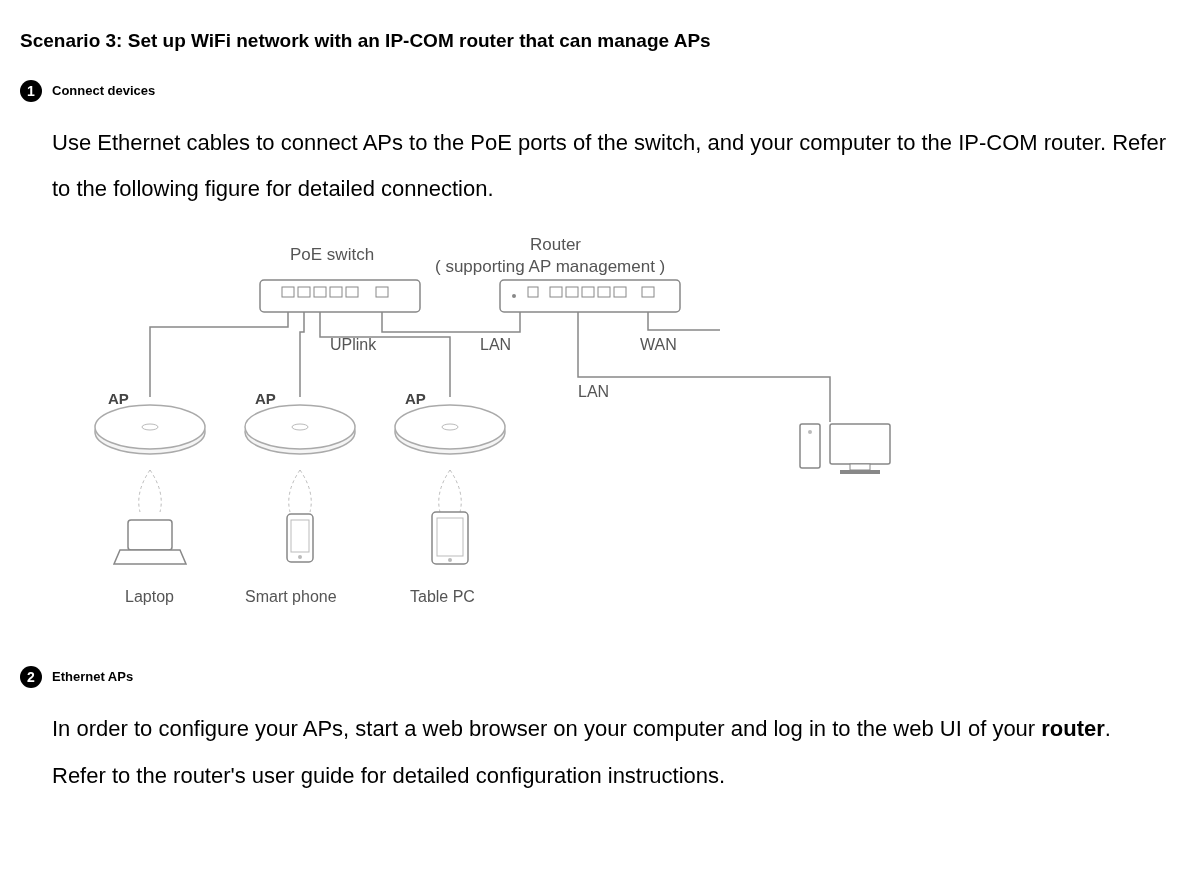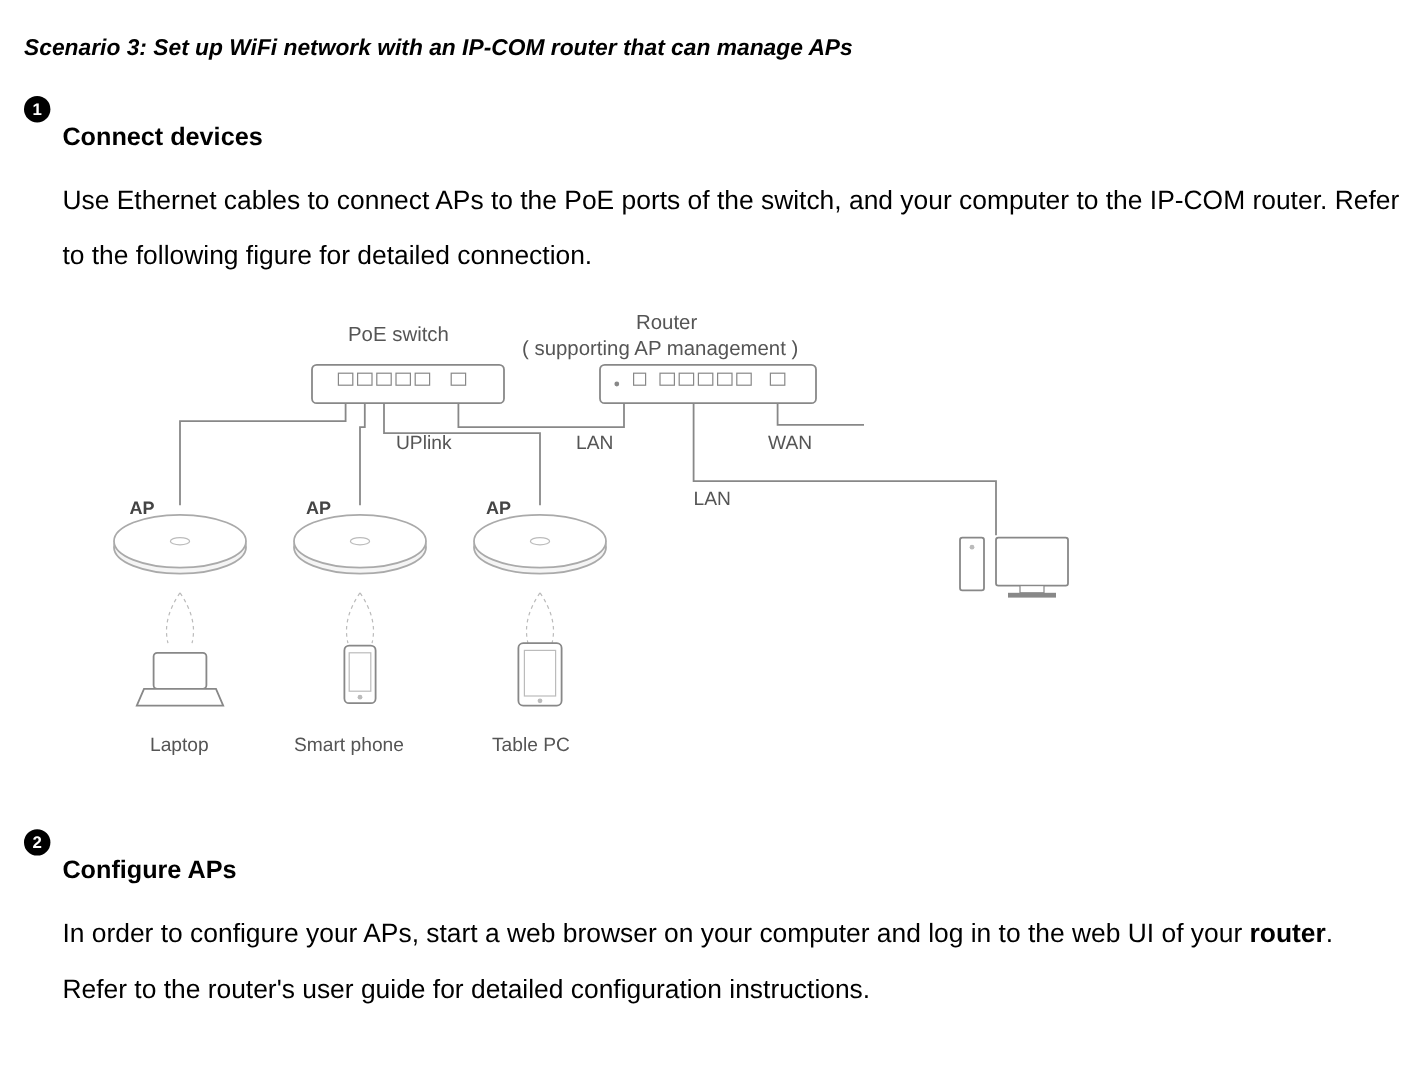--- a/index.html
+++ b/index.html
@@ -7,21 +7,20 @@
       font-family: Arial, Helvetica, sans-serif;
       background: #fff;
       color: #000;
       padding: 30px 20px;
       width: 1188px;
     }
     .scenario-title {
       font-weight: bold;
       font-size: 19px;
       margin-bottom: 28px;
-      font-style: italic;
     }
     .step {
       display: flex;
       align-items: flex-start;
       gap: 10px;
       margin-bottom: 18px;
     }
     .step-num {
       width: 22px; height: 22px;
       border-radius: 50%;
@@ -29,23 +28,22 @@
       color: #fff;
       font-size: 14px;
       font-weight: bold;
       display: flex;
       align-items: center;
       justify-content: center;
       flex-shrink: 0;
     }
     .step-title {
       font-weight: bold;
-      font-size: 21px;
+      font-size: 13px;
       line-height: 22px;
-      margin-top: 24px;
     }
     .step-desc {
       font-size: 22px;
       line-height: 2.1;
       margin-left: 32px;
       margin-bottom: 20px;
     }
     .diagram {
       margin-left: 60px;
       margin-bottom: 30px;
@@ -164,18 +162,18 @@
       <circle cx="730" cy="200" r="2" fill="#bbb"></circle>
       <rect x="750" y="192" width="60" height="40" rx="2" fill="#fff" stroke="#888" stroke-width="1.5"></rect>
       <rect x="770" y="232" width="20" height="6" fill="#fff" stroke="#888"></rect>
       <rect x="760" y="238" width="40" height="4" fill="#888"></rect>
     </g>
   </svg>
 </div>
 
 <div class="step">
   <div class="step-num">2</div>
-  <div class="step-title">Configure APs</div>
+  <div class="step-title">Ethernet APs</div>
 </div>
 
 <p class="step-desc">
   <span>In order to configure your APs, start a web browser on your computer and log in to the web UI of your </span><span class="bold">router</span><span>. Refer to the router's user guide for detailed configuration instructions.</span>
 </p>
 
 </body></html>

